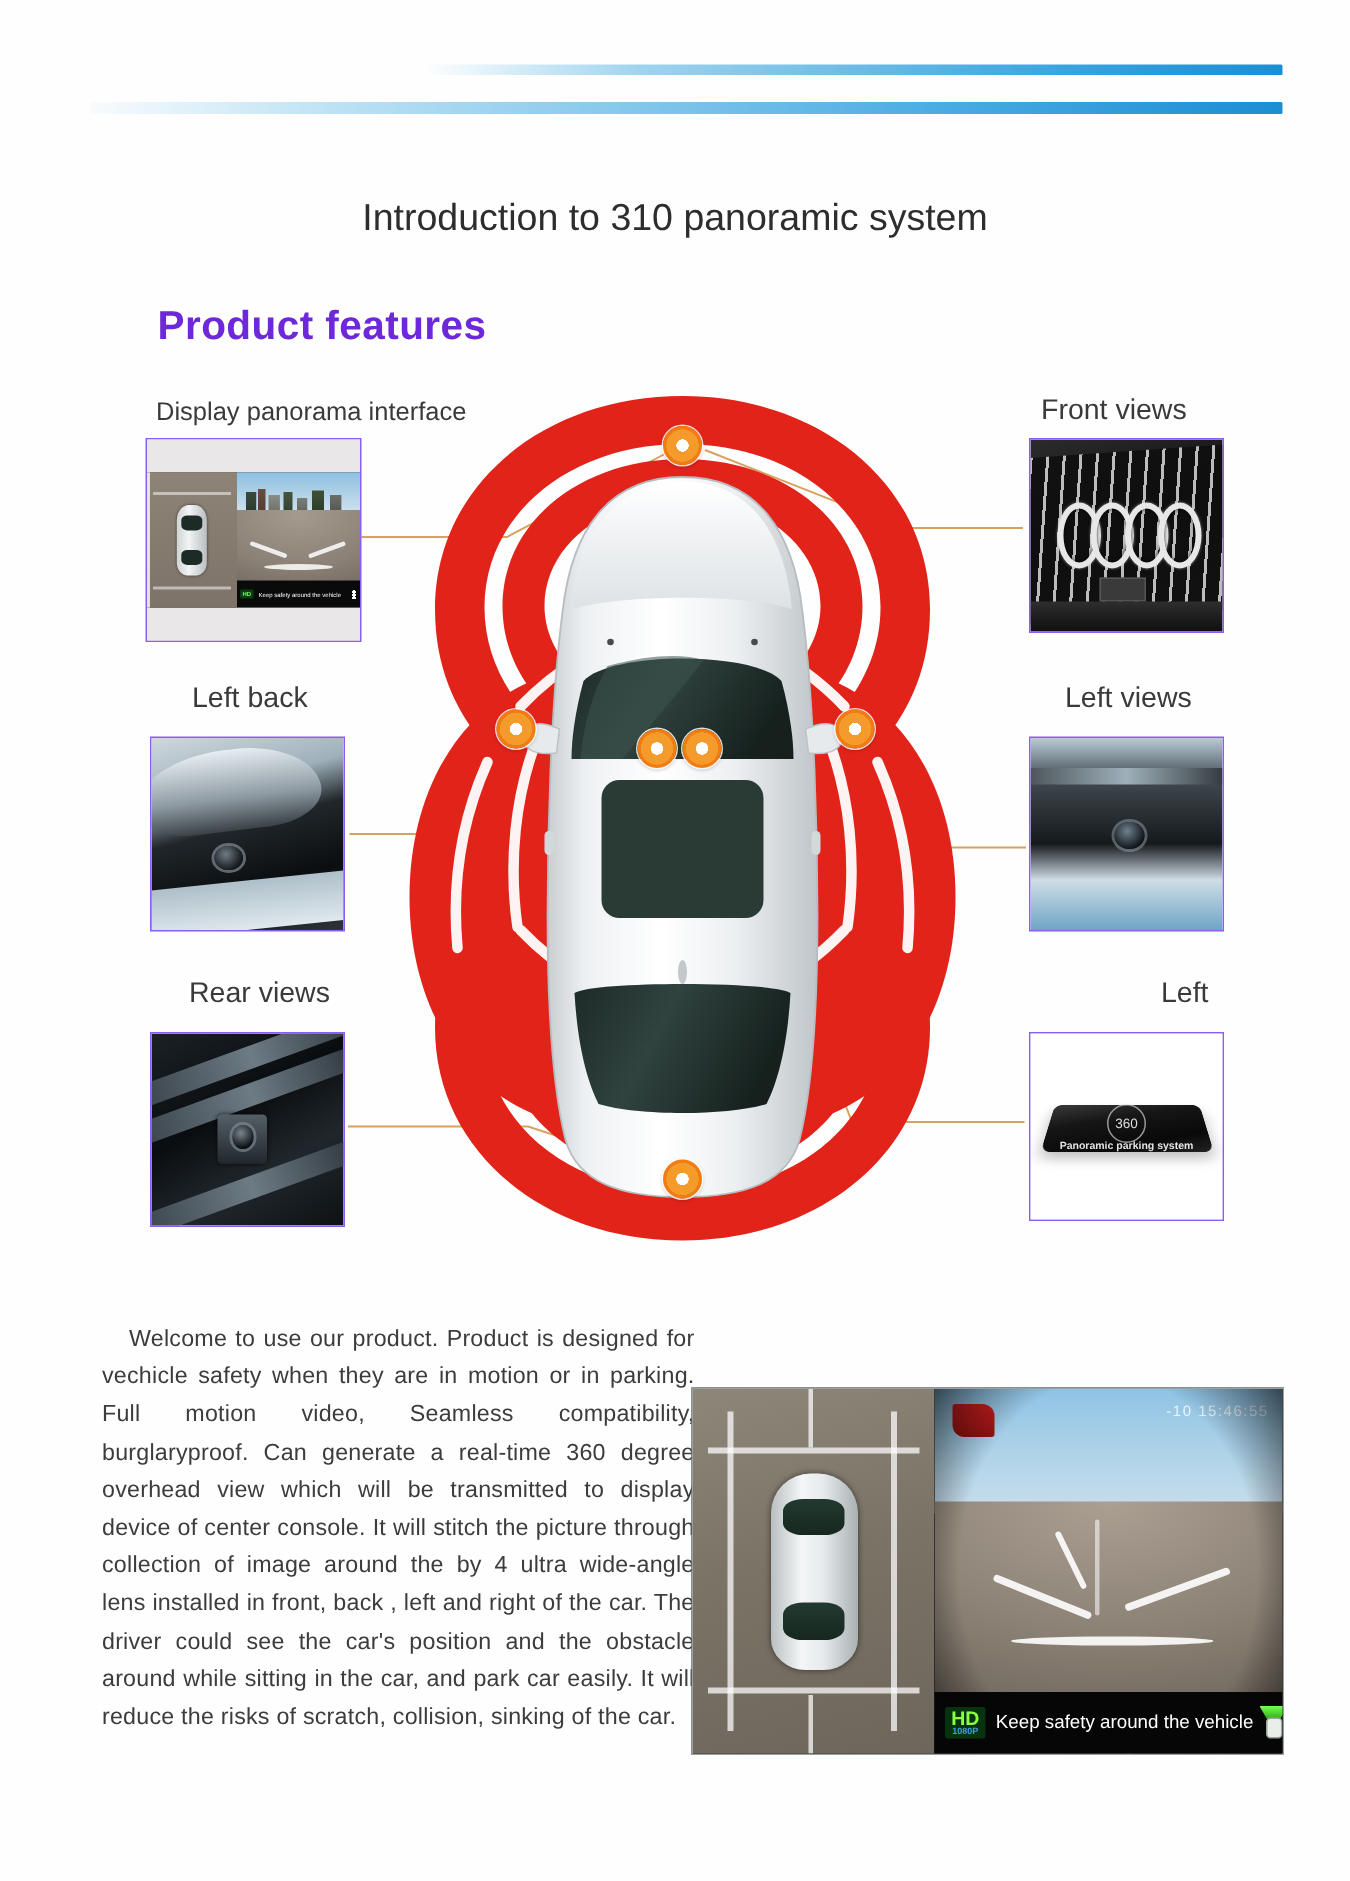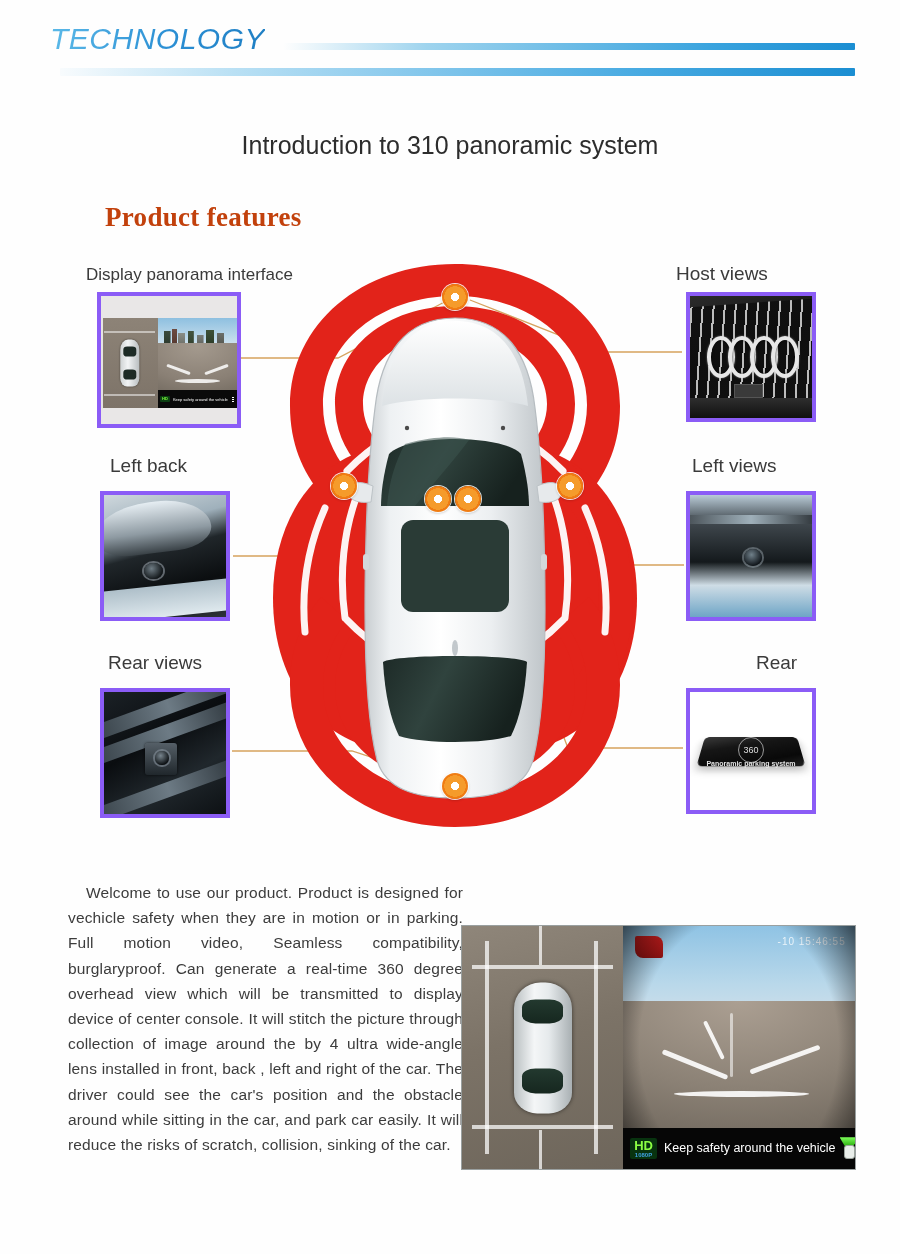--- a/index.html
+++ b/index.html
@@ -35,34 +35,33 @@
     border-radius: 1px;
   }
 
   
   #subtitle {
     position:absolute; left:0; top:131px; width:900px; text-align:center;
     font-size: 25px; color:#2d2d2d; font-weight:400;
   }
   #features-title {
     position:absolute; left:105px; top:202px;
-    font-size: 27px; font-weight:700; color:#c2410c;
+    font-size: 27px; font-weight:700; color:#6d28d9;
     letter-spacing:0.3px;
-    font-family:Liberation Serif, serif;
   }
 
   
   #connectors { position:absolute; left:0; top:0; width:900px; height:1254px; }
 
   
-  .cap { position:absolute; font-size:17px; color:#3a3a3a; white-space:nowrap; }
+  .cap { position:absolute; font-size:17px; color:#3a3a3a; white-space:nowrap;margin-left:18px; }
 
   
   .thumb {
-    position:absolute; border:4px solid #8b5cf6; background:#fff;
+    position:absolute; border:1px solid #8b5cf6; background:#fff;
     overflow:hidden;
   }
 
   
   .pano { position:relative; width:100%; height:100%; background:#eceaea; }
   .pano .band { position:absolute; left:0; width:100%; background:#e9e7e7; }
   .pano .screen { position:absolute; left:0; width:100%; display:flex; background:#000; }
   .pano .birds {
     width:42%; position:relative;
     background:
@@ -268,21 +267,20 @@
   }
   #bigshot .caricon .bod {
     position:absolute; left:1px; bottom:0; width:11px; height:14px;
     background:#e9eeea; border-radius:3px; border:1px solid #9aa39c;
   }
 </style>
 </head>
 <body>
 
 <div id="header">
-  <div id="tech-title">TECHNOLOGY</div>
   <div id="bar-top"></div>
   <div id="bar-bottom"></div>
 </div>
 
 <div id="subtitle">Introduction to 310 panoramic system</div>
 <div id="features-title">Product features</div>
 
 <svg id="connectors" viewBox="0 0 900 1254">
   <g stroke="#d6a25e" stroke-width="1.3" fill="none">
 
@@ -432,21 +430,21 @@
 <div class="thumb" style="left:100px; top:688px; width:130px; height:130px;">
   <div class="rearcam">
     <div class="trim" style="top:6%"></div>
     <div class="trim" style="top:26%"></div>
     <div class="trim" style="top:74%"></div>
     <div class="hsg"></div>
     <div class="lens"></div>
   </div>
 </div>
 
-<div class="cap" style="left:676px; top:263px; font-size:19px;">Host views</div>
+<div class="cap" style="left:676px; top:263px; font-size:19px;">Front views</div>
 <div class="thumb" style="left:686px; top:292px; width:130px; height:130px;">
   <div class="grille">
     <div class="slats"></div>
     <div class="rings">
       <div class="ring" style="left:0;"></div>
       <div class="ring" style="left:23%;"></div>
       <div class="ring" style="left:46%;"></div>
       <div class="ring" style="left:69%;"></div>
     </div>
     <div class="plate"></div>
@@ -455,21 +453,21 @@
 </div>
 
 <div class="cap" style="left:692px; top:455px; font-size:19px;">Left views</div>
 <div class="thumb" style="left:686px; top:491px; width:130px; height:130px;">
   <div class="rightcam">
     <div class="streak"></div>
     <div class="lens"></div>
   </div>
 </div>
 
-<div class="cap" style="left:756px; top:652px; font-size:19px;">Rear</div>
+<div class="cap" style="left:756px; top:652px; font-size:19px;">Left</div>
 <div class="thumb" style="left:686px; top:688px; width:130px; height:126px;">
   <div class="hostbox">
     <div class="dev"></div>
     <div class="logo">360</div>
     <div class="devtxt">Panoramic parking system</div>
   </div>
 </div>
 
 <div id="para">
   <span class="indent">Welcome to use our product. Product is designed for vechicle safety when they are in motion or in parking. Full motion video, Seamless compatibility, burglaryproof. Can generate a real-time 360 degree overhead view which will be transmitted to display device of center console. It will stitch the picture through collection of image around the by 4 ultra wide-angle lens installed in front, back ,  left and right of the car. The driver could see the car's position and the obstacle around while sitting in the car, and park car easily. It will reduce the risks of scratch, collision, sinking of the car.</span>

